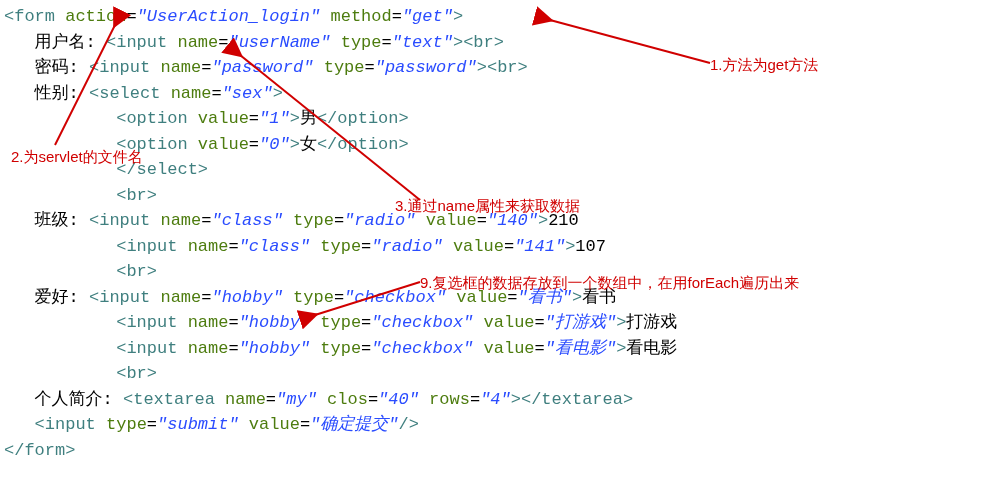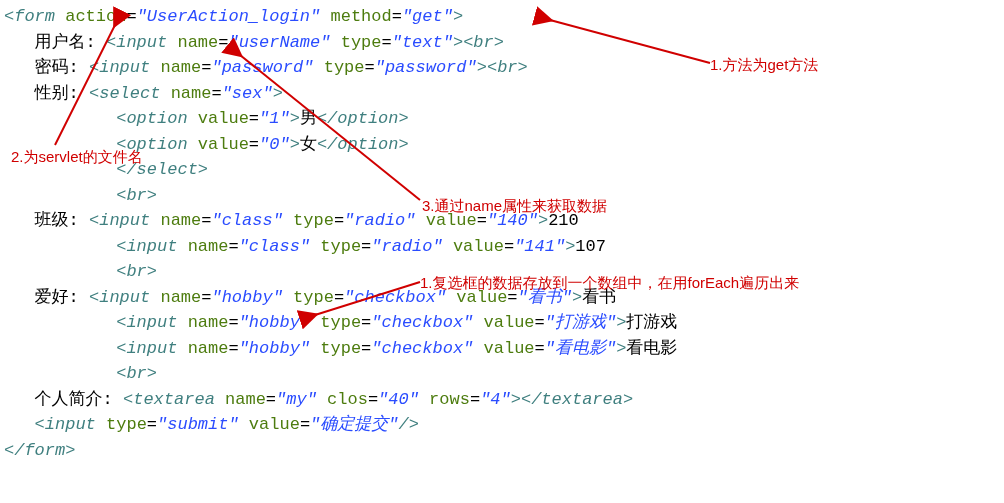--- a/index.html
+++ b/index.html
@@ -12,21 +12,21 @@
     position: relative;
     width: 1004px;
     height: 503px;
     box-sizing: border-box;
   }
   .code {
     white-space: pre;
     position: relative;
     z-index: 1;
   }
-  .tag { color: #3f7f7f; font-style: italic; }
+  .tag { color: #3f7f7f; }
   .attr { color: #4d7c0f; }
   .val { color: #2a4cff; font-style: italic; }
   .text { color: #000; }
   .annot {
     position: absolute;
     font-family: sans-serif;
     font-size: 15px;
     color: #d00000;
     z-index: 3;
     text-align: right;
@@ -72,31 +72,31 @@
 <div class="annot" style="left:2px; top:146px;margin-left:9px;">2.为servlet的文件名</div>
 <svg class="arrow" style="left:40px; top:20px;" width="90" height="130">
   <defs>
       <marker id="ah2" markerWidth="10" markerHeight="10" refX="2" refY="5" orient="auto">
         <path d="M0,5 L10,0 L10,10 Z" fill="#d00000"></path>
       </marker>
     </defs>
   <line x1="15" y1="125" x2="75" y2="5" stroke="#d00000" stroke-width="2" marker-end="url(#ah2)"></line>
 </svg>
 
-<div class="annot" style="left:422px; top:195px;">3.通过name属性来获取数据</div>
+<div class="annot" style="left:395px; top:195px;">3.通过name属性来获取数据</div>
 <svg class="arrow" style="left:230px; top:50px;" width="200" height="155">
   <defs>
       <marker id="ah3" markerWidth="10" markerHeight="10" refX="2" refY="5" orient="auto">
         <path d="M0,5 L10,0 L10,10 Z" fill="#d00000"></path>
       </marker>
     </defs>
   <line x1="190" y1="150" x2="10" y2="5" stroke="#d00000" stroke-width="2" marker-end="url(#ah3)"></line>
 </svg>
 
-<div class="annot" style="left:420px; top:272px;">1.复选框的数据存放到一个数组中，在用forEach遍历出来</div>
+<div class="annot" style="left:420px; top:272px;">9.复选框的数据存放到一个数组中，在用forEach遍历出来</div>
 <svg class="arrow" style="left:310px; top:280px;" width="120" height="40">
   <defs>
       <marker id="ah4" markerWidth="10" markerHeight="10" refX="2" refY="5" orient="auto">
         <path d="M0,5 L10,0 L10,10 Z" fill="#d00000"></path>
       </marker>
     </defs>
   <line x1="110" y1="2" x2="5" y2="35" stroke="#d00000" stroke-width="2" marker-end="url(#ah4)"></line>
 </svg>
 
 </body></html>

